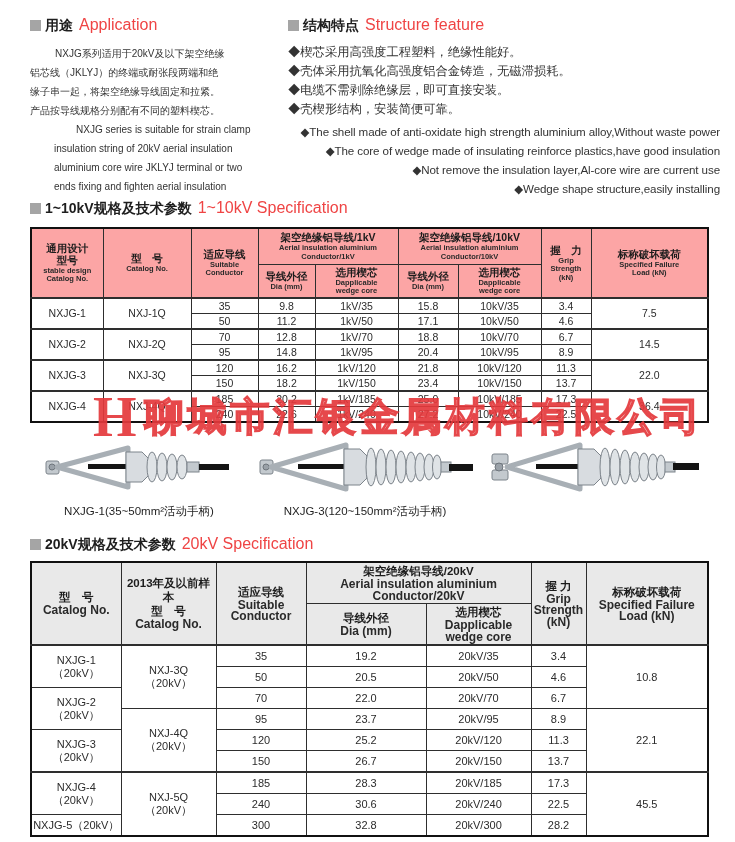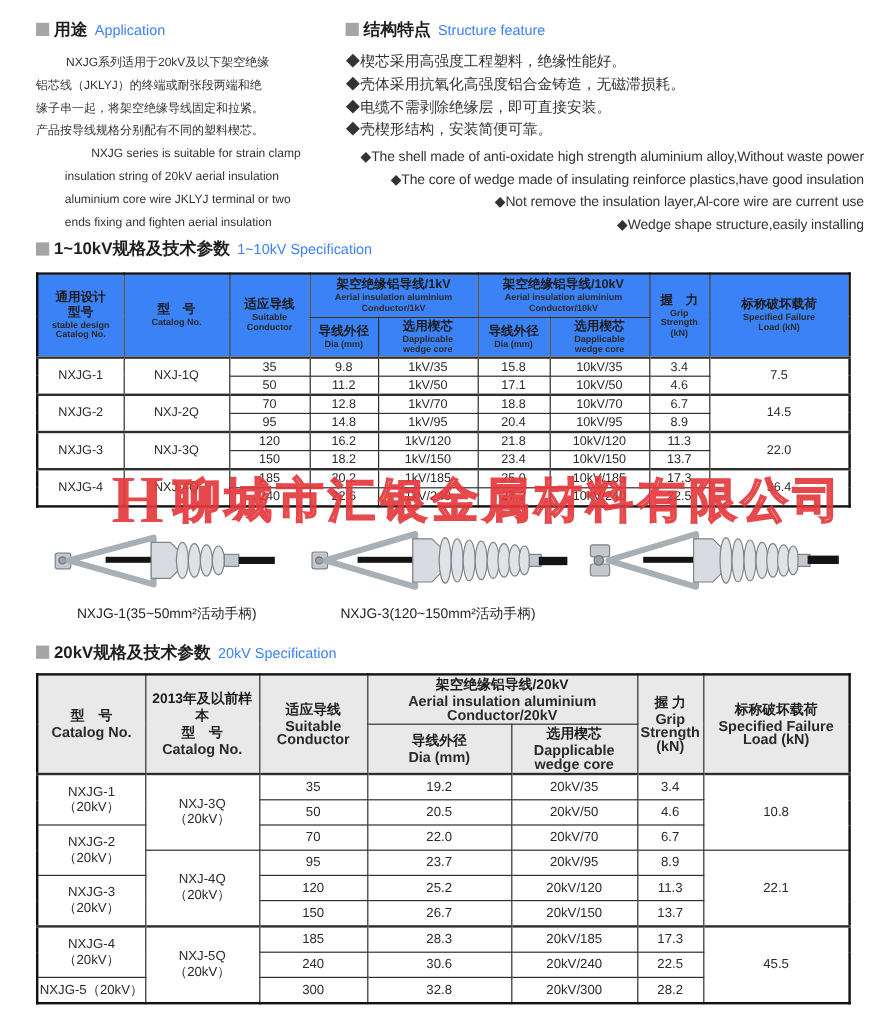--- a/index.html
+++ b/index.html
@@ -4,41 +4,41 @@
 <style>
   html,body { margin:0; padding:0; background:#ffffff; }
   #page {
     position:relative; width:735px; height:842px; background:#ffffff;
     font-family:"Liberation Sans", sans-serif; color:#2b2b2b; overflow:hidden;
   }
   
   .sec-head { position:absolute; white-space:nowrap; }
   .sq { display:inline-block; width:11px; height:11px; background:#a5a5a5; margin-right:4px; vertical-align:-1px; }
   .zh-t { font-size:14px; font-weight:bold; color:#1e1e1e; }
-  .en-t { font-size:12px; color:#3b82f6; margin-left:6px; }
+  .en-t { font-size:16px; color:#ef4444; margin-left:6px; }
 
   
   #app-sec  { position:absolute; left:30px; top:16px; width:288px; }
   #feat-sec { position:absolute; left:288px; top:16px; width:432px; }
   .para { font-size:10px; line-height:19px; white-space:pre-line; color:#333; }
   #app-zh { margin-top:9px; text-indent:25px; }
   #app-en { text-indent:22px;margin-left:24px; }
   .bullets { margin-top:8px; }
   .bullet { font-size:12.3px; line-height:19px; white-space:nowrap; color:#333; }
   #feat-en-list { margin-top:3px;text-align:right; }
   #feat-en-list .bullet { font-size:11.6px; letter-spacing:-0.1px; }
 
   
   table { border-collapse:collapse; table-layout:fixed; background:#fff; border:2px solid #111; }
   th, td { border:1px solid #2e2e2e; text-align:center; vertical-align:middle; white-space:pre-line; overflow:hidden; padding:0; }
   .hz { white-space:pre-line; }
   .he { white-space:pre-line; }
 
   #table1 { position:absolute; left:30px; top:227px; width:677px; }
-  #table1 thead th { background:#3b82f6; padding:1px 0; }
+  #table1 thead th { background:#fca5a5; padding:1px 0; }
   #table1 thead tr:first-child { height:36px; }
   #table1 thead tr:last-child  { height:33px; }
   #table1 .hz { font-size:10.5px; line-height:12px; color:#1c1c1c; }
   #table1 .he { font-size:7.5px; line-height:8.5px; color:#2a2a2a; margin-top:1px; }
   #table1 tbody td { height:14px; font-size:10.5px; line-height:12px; }
   #table1 tbody tr:first-child td { border-top-width:2px; }
   #table1 tbody tr:nth-child(3) td,
   #table1 tbody tr:nth-child(5) td,
   #table1 tbody tr:nth-child(7) td { border-top-width:2px; }
 

